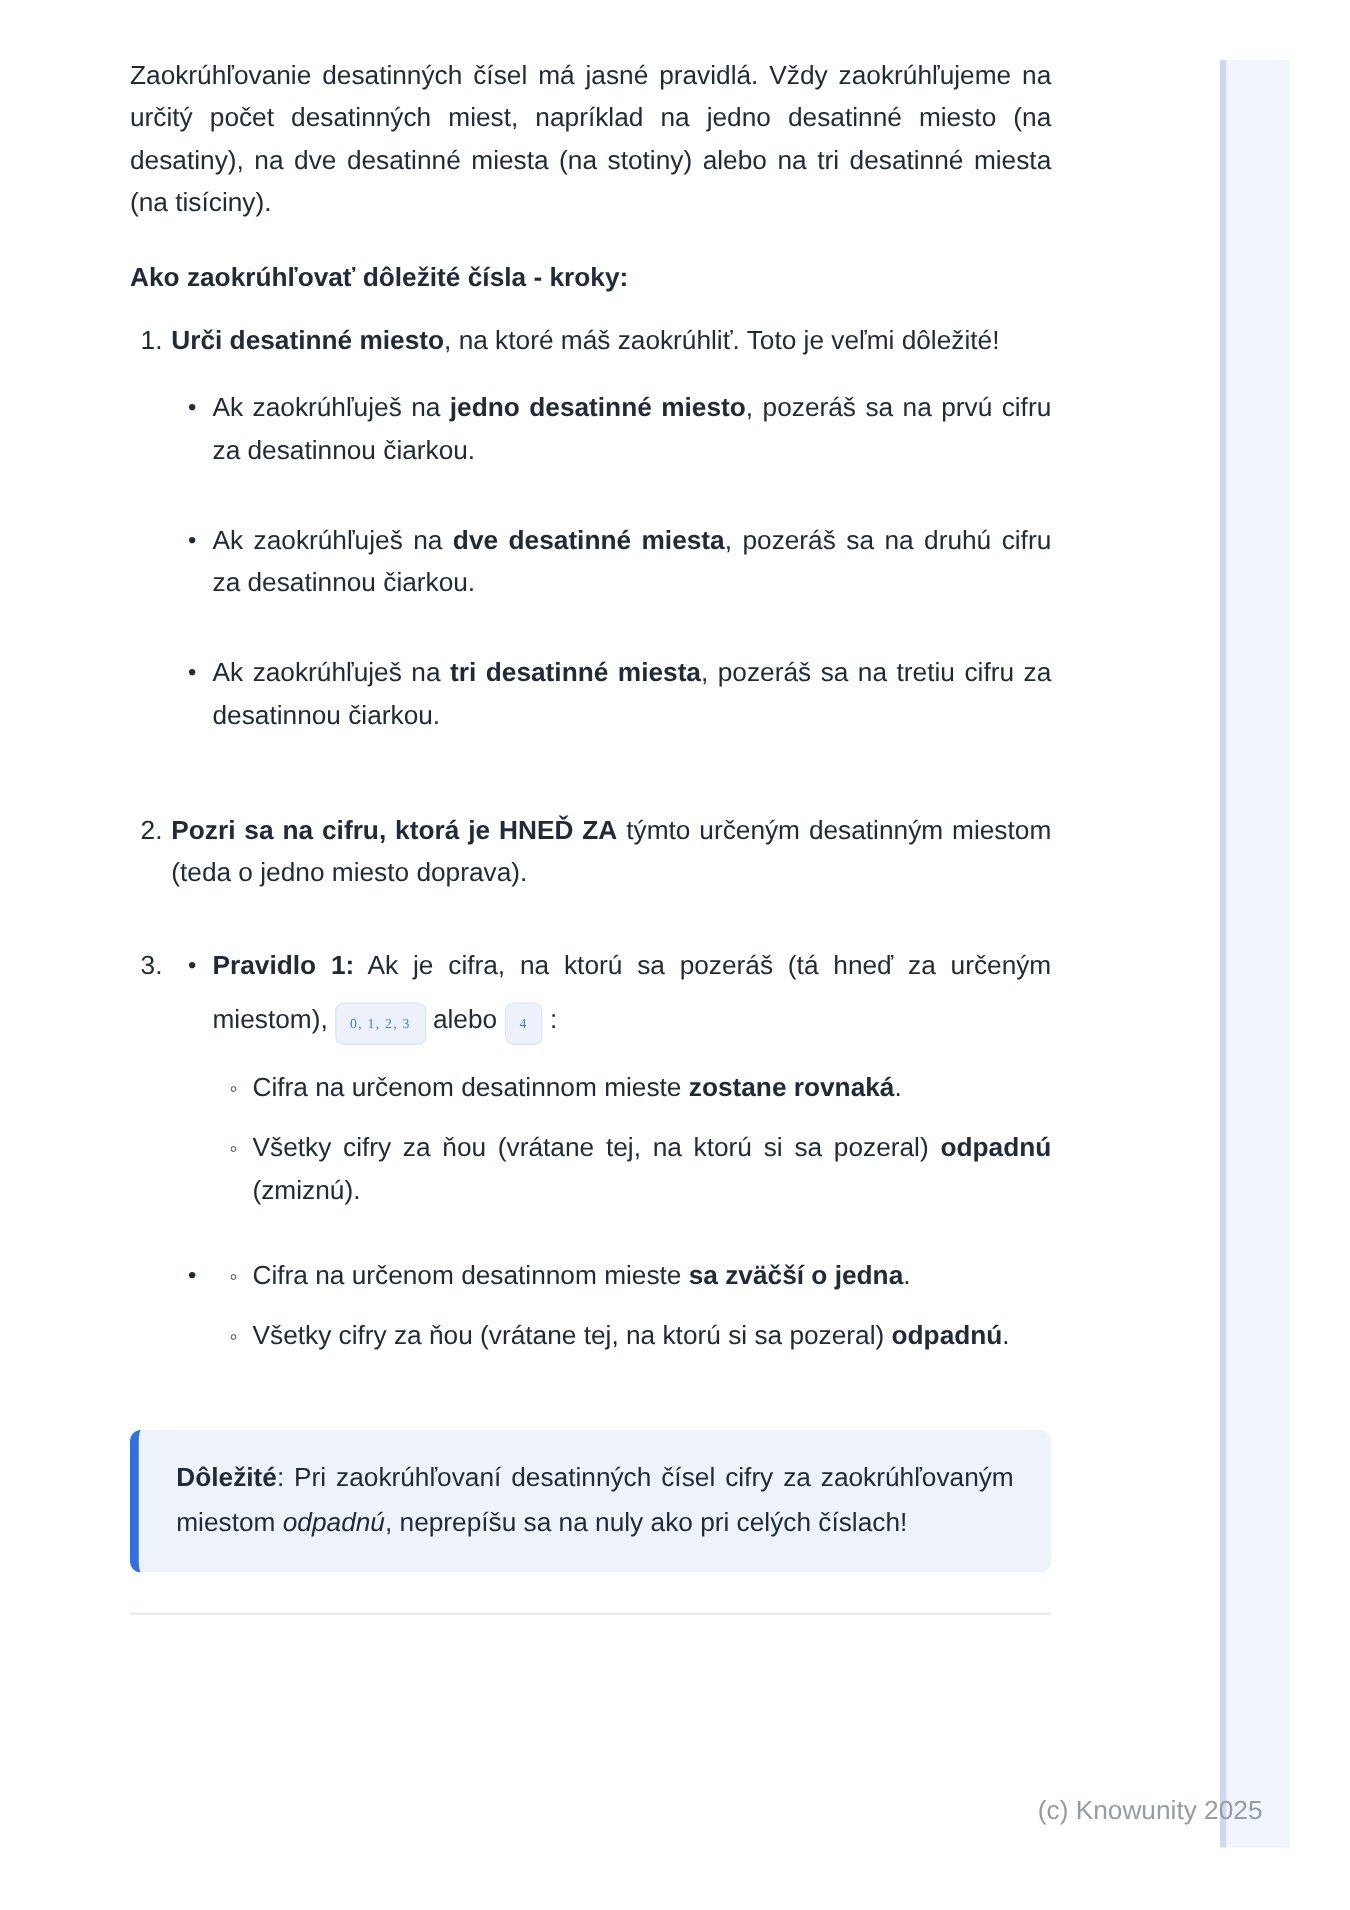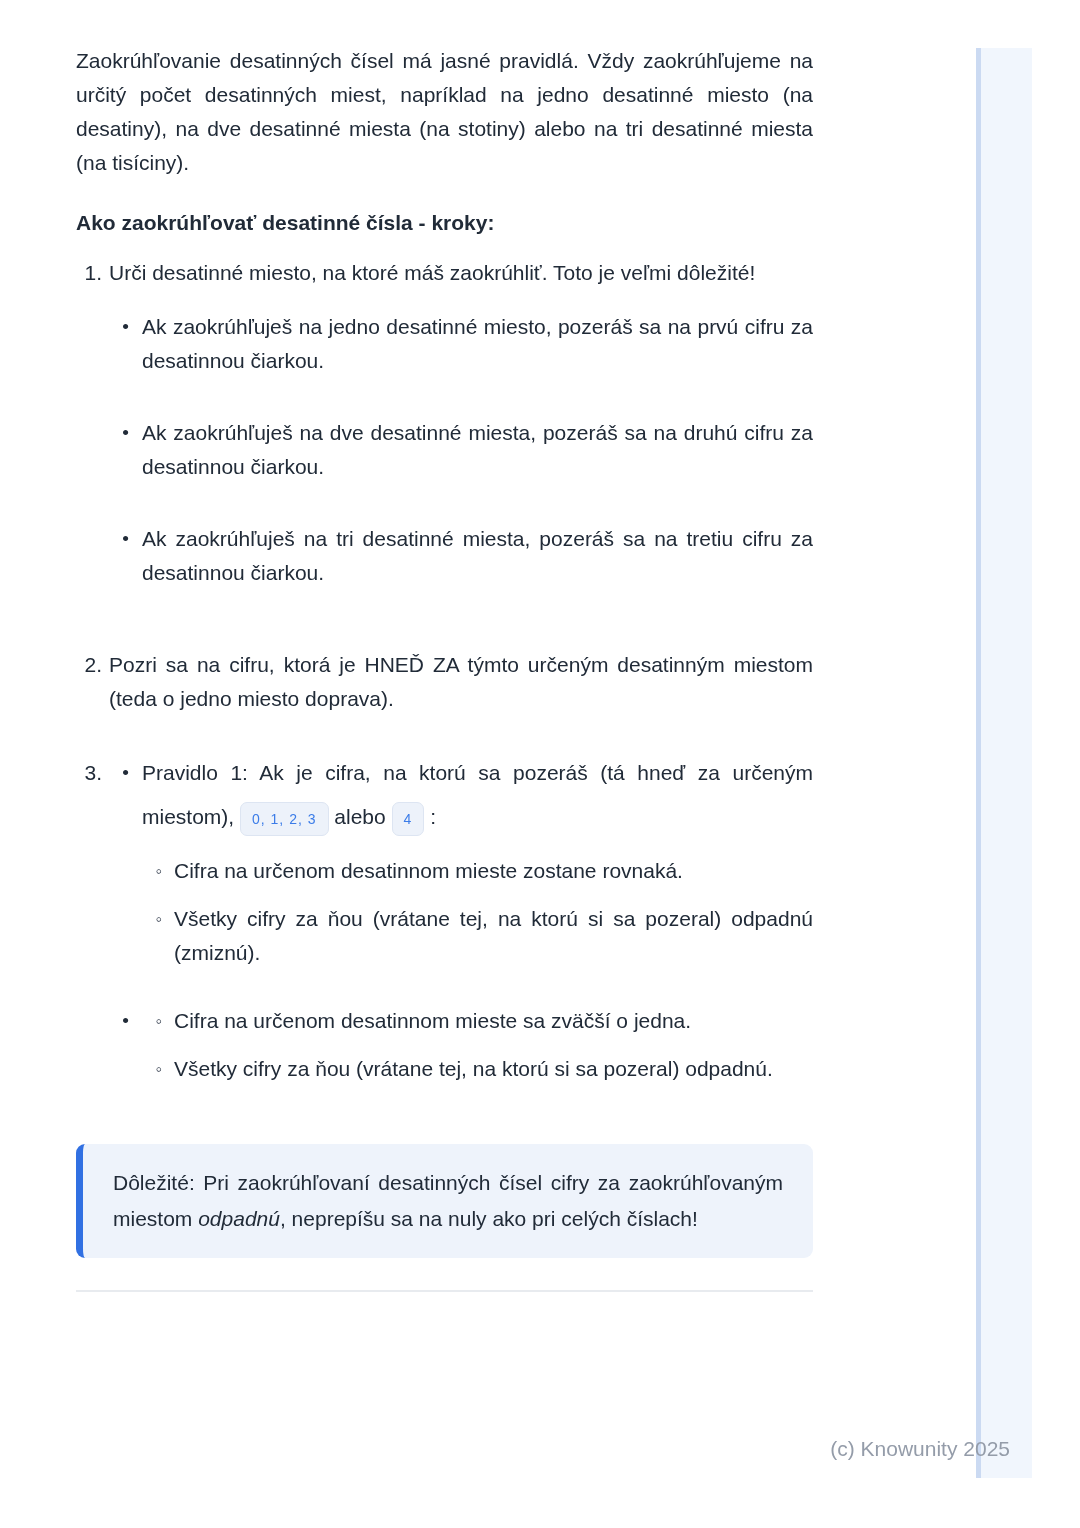--- a/index.html
+++ b/index.html
@@ -13,21 +13,21 @@
   }
   .side-strip {
     position:absolute;
     left:976px; top:48px;
     width:51px; height:1430px;
     background:var(--strip-bg,#f1f6fd);
     border-left:5px solid var(--strip-edge,#cbdaf2);
   }
   .content {
     position:absolute;
-    left:76px; top:44px;
+    left:104px; top:44px;
     width:737px;
     font-size:21px;
     line-height:34px;
     text-align:justify;
   }
   .body-text { margin:0; }
   .intro { margin-bottom:26px; }
   .steps-heading {
     font-size:21px; font-weight:bold;
     margin:0 0 16px 0; text-align:left;
@@ -50,22 +50,22 @@
   li.li1 > .li-body { flex:1; min-width:0; }
   li.li1 > .li-body > .body-text { margin-bottom:18px; }
   li.li2 { display:flex; margin-bottom:14px; }
   li.li2 > .m2 {
     flex:0 0 32px; box-sizing:border-box;
     text-align:right; padding-right:12px;
     font-size:18px; color:#374151;
   }
   li.li2 > .body-text { flex:1; min-width:0; }
   code.badge {
-    font-family:Liberation Sans, sans-serif;
-    font-size:14px;
+    font-family:Liberation Serif, serif;
+    font-size:11px;
     color:var(--badge-text,#3b7ce8);
     background:var(--badge-bg,#edf2fa);
     border:1px solid var(--badge-border,#dde5f2);
     border-radius:7px;
     padding:4px 11px;
     letter-spacing:1px;
     white-space:nowrap;
     display:inline-block;
     line-height:24px;
     vertical-align:baseline;
@@ -95,35 +95,35 @@
     padding-bottom:13px;
     border-bottom:3px solid var(--heading-underline,#bcd6f5);
   }
   .footer {
     position:absolute;
     top:1437px; right:70px;
     font-size:21px;
     color:var(--footer-gray,#949ca9);
     z-index:2;
   }
-  strong { font-weight:normal; }
+  strong { font-weight:bold; }
   em { font-style:italic; }
 </style>
 </head>
 <body>
 
 <div class="page">
 
   <aside class="side-strip"></aside>
 
   <main class="content">
 
     <p class="body-text intro">Zaokrúhľovanie desatinných čísel má jasné pravidlá. Vždy zaokrúhľujeme na určitý počet desatinných miest, napríklad na jedno desatinné miesto (na desatiny), na dve desatinné miesta (na stotiny) alebo na tri desatinné miesta (na tisíciny).</p>
 
-    <h3 class="steps-heading">Ako zaokrúhľovať desatinné čísla - kroky:</h3>
+    <h3 class="steps-heading">Ako zaokrúhľovať dôležité čísla - kroky:</h3>
 
     <div class="step">
       <span class="step-num">1.</span>
       <div class="step-body">
         <p class="body-text"><strong>Urči desatinné miesto</strong>, na ktoré máš zaokrúhliť. Toto je veľmi dôležité!</p>
         <ul class="l1">
           <li class="li1">
             <span class="m1">•</span>
             <div class="li-body">
                 <p class="body-text">Ak zaokrúhľuješ na <strong>jedno desatinné miesto</strong>, pozeráš sa na prvú cifru za desatinnou čiarkou.</p>

